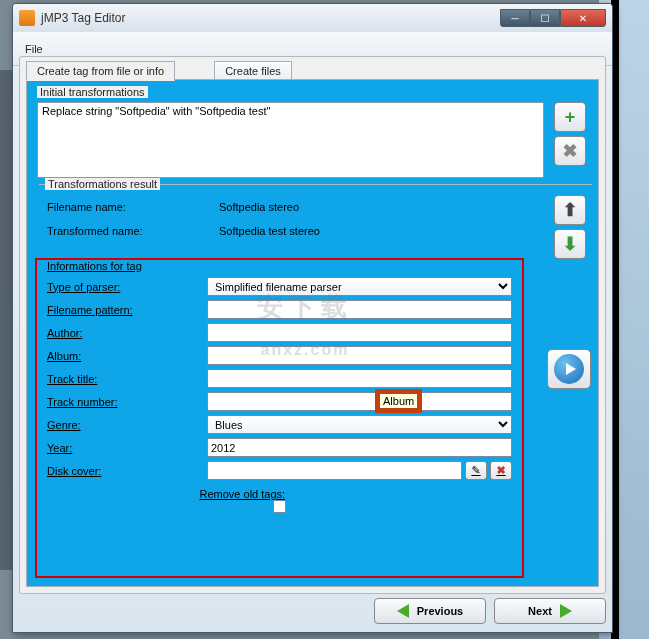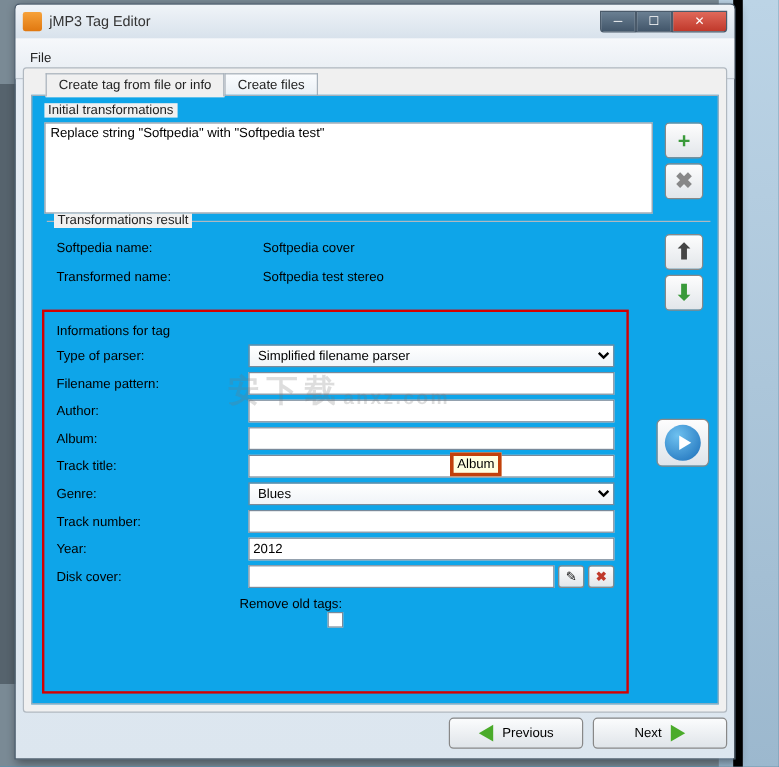--- a/index.html
+++ b/index.html
@@ -9,58 +9,58 @@
 .title-icon { width: 16px; height: 16px; background: linear-gradient(#f7a23a, #e07810); border-radius: 2px; margin-right: 6px; }
 .title-text { flex: 1; color: #333; font-size: 12px; }
 .winbtns { display: flex; gap: 0; }
 .winbtn { width: 30px; height: 18px; border: 1px solid #4a5a6a; display: flex; align-items: center; justify-content: center; font-size: 10px; color: #fff; }
 .winbtn.min { background: linear-gradient(#6a7f92,#42566a); border-radius: 0 0 0 3px; }
 .winbtn.max { background: linear-gradient(#6a7f92,#42566a); }
 .winbtn.close { background: linear-gradient(#e0695a,#c0392b); border-radius: 0 0 3px 0; width: 46px; }
 .menubar { height: 34px; background: linear-gradient(#f6f8fb,#e6ecf2); border-bottom: 1px solid #c0c8d0; padding-left: 4px; display: flex; align-items: center; }
 .menuitem { padding: 2px 8px; color: #222; }
 .content { position: absolute; top: 52px; left: 6px; right: 6px; bottom: 38px; background: #f0f0f0; border: 1px solid #b0b8c0; border-radius: 3px; }
-.tabs { position: absolute; top: 4px; left: 18px; display: flex; }
+.tabs { position: absolute; top: 4px; left: 6px; display: flex; gap: 39px; }
 .tab { padding: 3px 10px; border: 1px solid #a6b0ba; background: linear-gradient(#fafcfe,#e8eef4); border-bottom: none; font-size: 11px; color: #222; }
 .tab.active { background: #f0f0f0; border-bottom: 1px solid #f0f0f0; position: relative; z-index: 2; }
 .tab-panel { position: absolute; top: 22px; left: 6px; right: 6px; bottom: 6px; border: 1px solid #a6b0ba; background: #0ea5e9; }
 .group-label { position: absolute; font-size: 11px; color: #222; background: #f0f0f0; padding: 0 3px; }
 .initial-trans { position: absolute; top: 8px; left: 6px; right: 6px; height: 92px; }
 .trans-box { position: absolute; top: 14px; left: 4px; right: 48px; height: 76px; border: 1px solid #8a98a6; background: #fff; padding: 2px 4px; font-size: 11px; color: #000; }
 .side-btn { position: absolute; right: 6px; width: 32px; height: 30px; border: 1px solid #888; border-radius: 4px; background: linear-gradient(#fdfdfd,#e2e6ea); display: flex; align-items: center; justify-content: center; font-size: 18px; font-weight: bold; }
 .add-btn { top: 14px; color: #3a9a3a; }
 .del-btn { top: 48px; color: #888; }
 .trans-result { position: absolute; top: 104px; left: 12px; right: 6px; height: 70px; border-top: 1px solid #b0b8c0; }
 .trans-result .group-label { top: -7px; left: 6px; }
 .row-label { position: absolute; left: 8px; font-size: 11px; color: #000; }
 .row-value { position: absolute; left: 180px; font-size: 11px; color: #000; }
 .up-btn { top: 10px; color: #444; }
 .dn-btn { top: 44px; color: #3a9a3a; }
-.info-section { position: absolute; top: 178px; left: 8px; right: 74px; bottom: 8px; border: 2px solid #d40000; padding: 10px 10px; }
+.info-section { position: absolute; top: 178px; left: 8px; right: 74px; bottom: 8px; border: 2px solid #d40000; padding: 0 10px; text-decoration: underline; }
 .info-label { font-size: 11px; color: #000; margin-bottom: 3px; }
 .form-row { display: flex; align-items: center; height: 23px; }
 .form-row label { width: 160px; font-size: 11px; color: #000; }
 .form-row .ctrl { flex: 1; }
 input[type=text], select { width: 100%; height: 19px; border: 1px solid #7a8a9a; background: #fff; font-size: 11px; padding: 0 3px; font-family: inherit; }
 select { background: linear-gradient(#fff,#f0f4f8); }
 .checkbox { width: 13px; height: 13px; border: 1px solid #7a8a9a; background: #fff; }
 .disk-row .ctrl { display: flex; gap: 3px; }
 .disk-row input { flex: 1; }
 .mini-btn { width: 22px; height: 19px; border: 1px solid #888; border-radius: 3px; background: linear-gradient(#fdfdfd,#e2e6ea); display: flex; align-items: center; justify-content: center; font-size: 11px; }
 .mini-btn.del { color: #c0392b; font-weight: bold; }
-.tooltip { position: absolute; background: #ffffe1; border: 3px solid #c2410c; padding: 1px 3px; font-size: 11px; color: #000; z-index: 50; }
+.tooltip { position: absolute; background: #ffffe1; border: 5px solid #c2410c; padding: 1px 3px; font-size: 11px; color: #000; z-index: 50; margin-top: 22px; }
 .play-btn { position: absolute; top: 292px; right: 14px; width: 44px; height: 40px; border: 1px solid #888; border-radius: 5px; background: linear-gradient(#fdfdfd,#dfe4ea); display: flex; align-items: center; justify-content: center; }
 .play-circle { width: 30px; height: 30px; border-radius: 50%; background: radial-gradient(circle at 35% 30%, #6ec1f0, #1a6db8); display: flex; align-items: center; justify-content: center; }
 .play-tri { width: 0; height: 0; border-left: 10px solid #fff; border-top: 6px solid transparent; border-bottom: 6px solid transparent; margin-left: 3px; }
-.footer { position: absolute; bottom: 6px; left: 6px; right: 6px; height: 30px; display: flex; justify-content: flex-end; gap: 8px; align-items: center; }
+.footer { position: absolute; bottom: 6px; left: 6px; right: 6px; height: 30px; display: flex; justify-content: flex-end; gap: 8px; align-items: center; font-weight: bold; }
 .nav-btn { width: 112px; height: 26px; border: 1px solid #888; border-radius: 4px; background: linear-gradient(#fbfcfd,#dfe4e9); display: flex; align-items: center; justify-content: center; gap: 8px; font-size: 11px; color: #000; }
 .arrow { width: 0; height: 0; }
 .arrow.left { border-right: 12px solid #4aab2a; border-top: 7px solid transparent; border-bottom: 7px solid transparent; }
 .arrow.right { border-left: 12px solid #4aab2a; border-top: 7px solid transparent; border-bottom: 7px solid transparent; }
-.watermark { position: absolute; top: 290px; left: 190px; width: 230px; height: 70px; color: rgba(120,120,120,0.25); font-size: 28px; font-weight: bold; display: flex; flex-direction: row; align-items: center; pointer-events: none; z-index: 40; }
+.watermark { position: absolute; top: 290px; left: 190px; width: 230px; height: 70px; color: rgba(120,120,120,0.25); font-size: 28px; font-weight: bold; display: flex; flex-direction: column; align-items: center; pointer-events: none; z-index: 40; }
 .watermark .wm1 { font-size: 26px; letter-spacing: 6px; }
 .watermark .wm2 { font-size: 16px; letter-spacing: 2px; margin-top: 16px; }
 .bg-stripe { position: absolute; top: 0; right: 0; width: 50px; height: 100%; background: linear-gradient(#bcd4e6, #9cb8ce); }
 .bg-left { position: absolute; top: 70px; left: 0; width: 20px; height: 500px; background: rgba(50,60,70,0.5); }
 .black-bar { position: absolute; top: 0; right: 30px; width: 8px; height: 100%; background: #000; }
 </style>
 </head>
 <body>
 
 <div class="bg-stripe"></div>
@@ -98,22 +98,22 @@
         <div class="side-btn add-btn">
             <span>+</span>
           </div>
         <div class="side-btn del-btn">
             <span>✖</span>
           </div>
       </div>
 
       <div class="trans-result">
         <div class="group-label">Transformations result</div>
-        <div class="row-label" style="top:16px;">Softpedia name:</div>
-        <div class="row-value" style="top:16px;">Softpedia cover</div>
+        <div class="row-label" style="top:16px;">Filename name:</div>
+        <div class="row-value" style="top:16px;">Softpedia stereo</div>
         <div class="row-label" style="top:40px;">Transformed name:</div>
         <div class="row-value" style="top:40px;">Softpedia test stereo</div>
         <div class="side-btn up-btn">
             <span>⬆</span>
           </div>
         <div class="side-btn dn-btn">
             <span>⬇</span>
           </div>
       </div>
 
@@ -137,26 +137,26 @@
           <div class="ctrl"><input type="text" value="" style=""></div>
         </div>
         <div class="form-row">
           <label>Track title:</label>
           <div class="ctrl" style="position:relative;">
             <input type="text" value="" style="">
             <div class="tooltip" style="top:-2px;left:168px;">Album</div>
           </div>
         </div>
         <div class="form-row">
+          <label>Track number:</label>
+          <div class="ctrl"><input type="text" value="" style=""></div>
+        </div>
+        <div class="form-row">
           <label>Genre:</label>
           <div class="ctrl"><select><option>Blues</option></select></div>
-        </div>
-        <div class="form-row">
-          <label>Track number:</label>
-          <div class="ctrl"><input type="text" value="" style=""></div>
         </div>
         <div class="form-row">
           <label>Year:</label>
           <div class="ctrl"><input type="text" value="2012" style=""></div>
         </div>
         <div class="form-row disk-row">
           <label>Disk cover:</label>
           <div class="ctrl">
             <input type="text" value="" style="">
             <div class="mini-btn">

